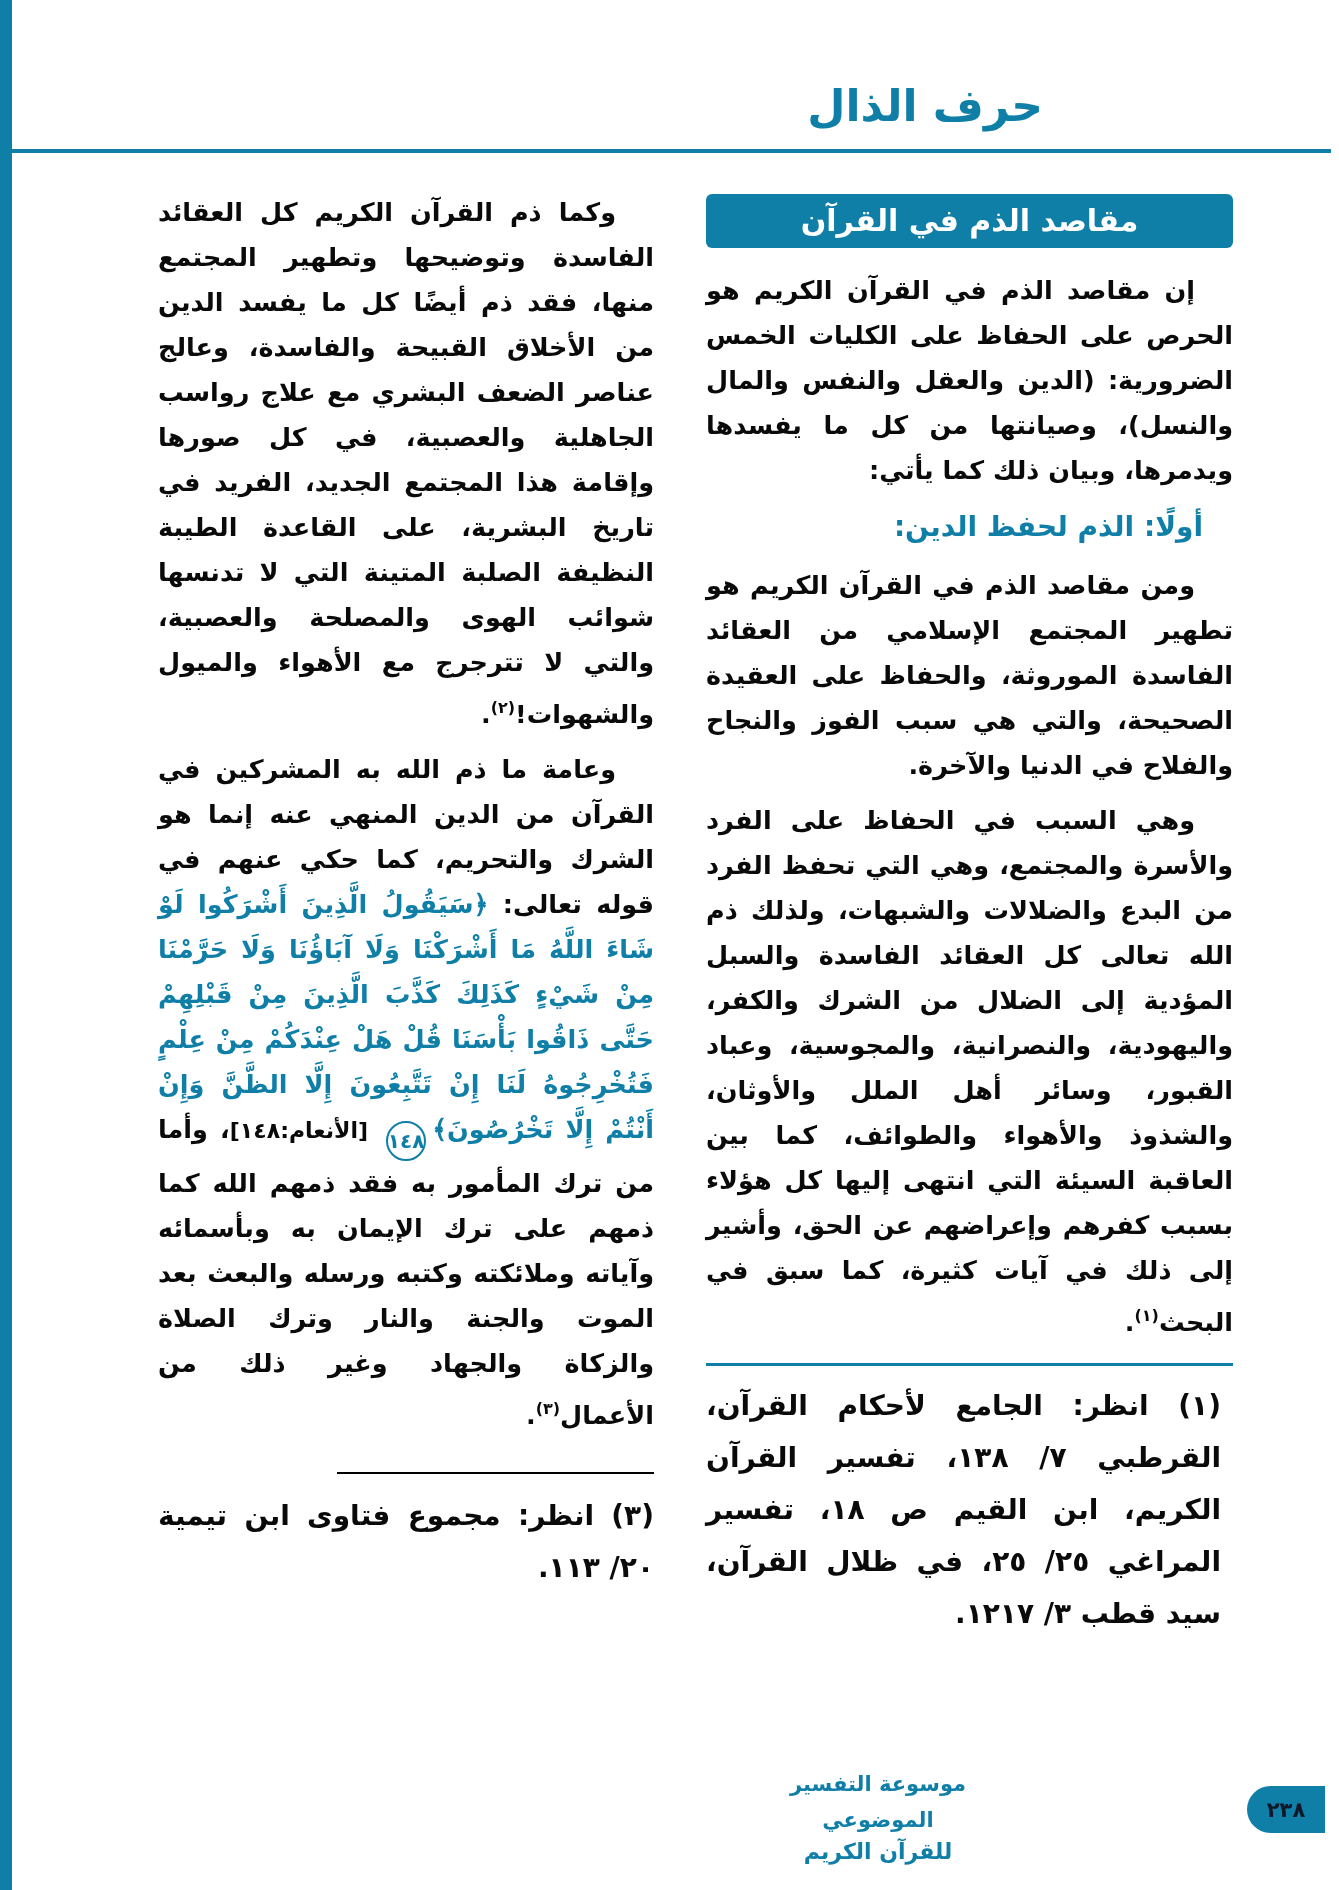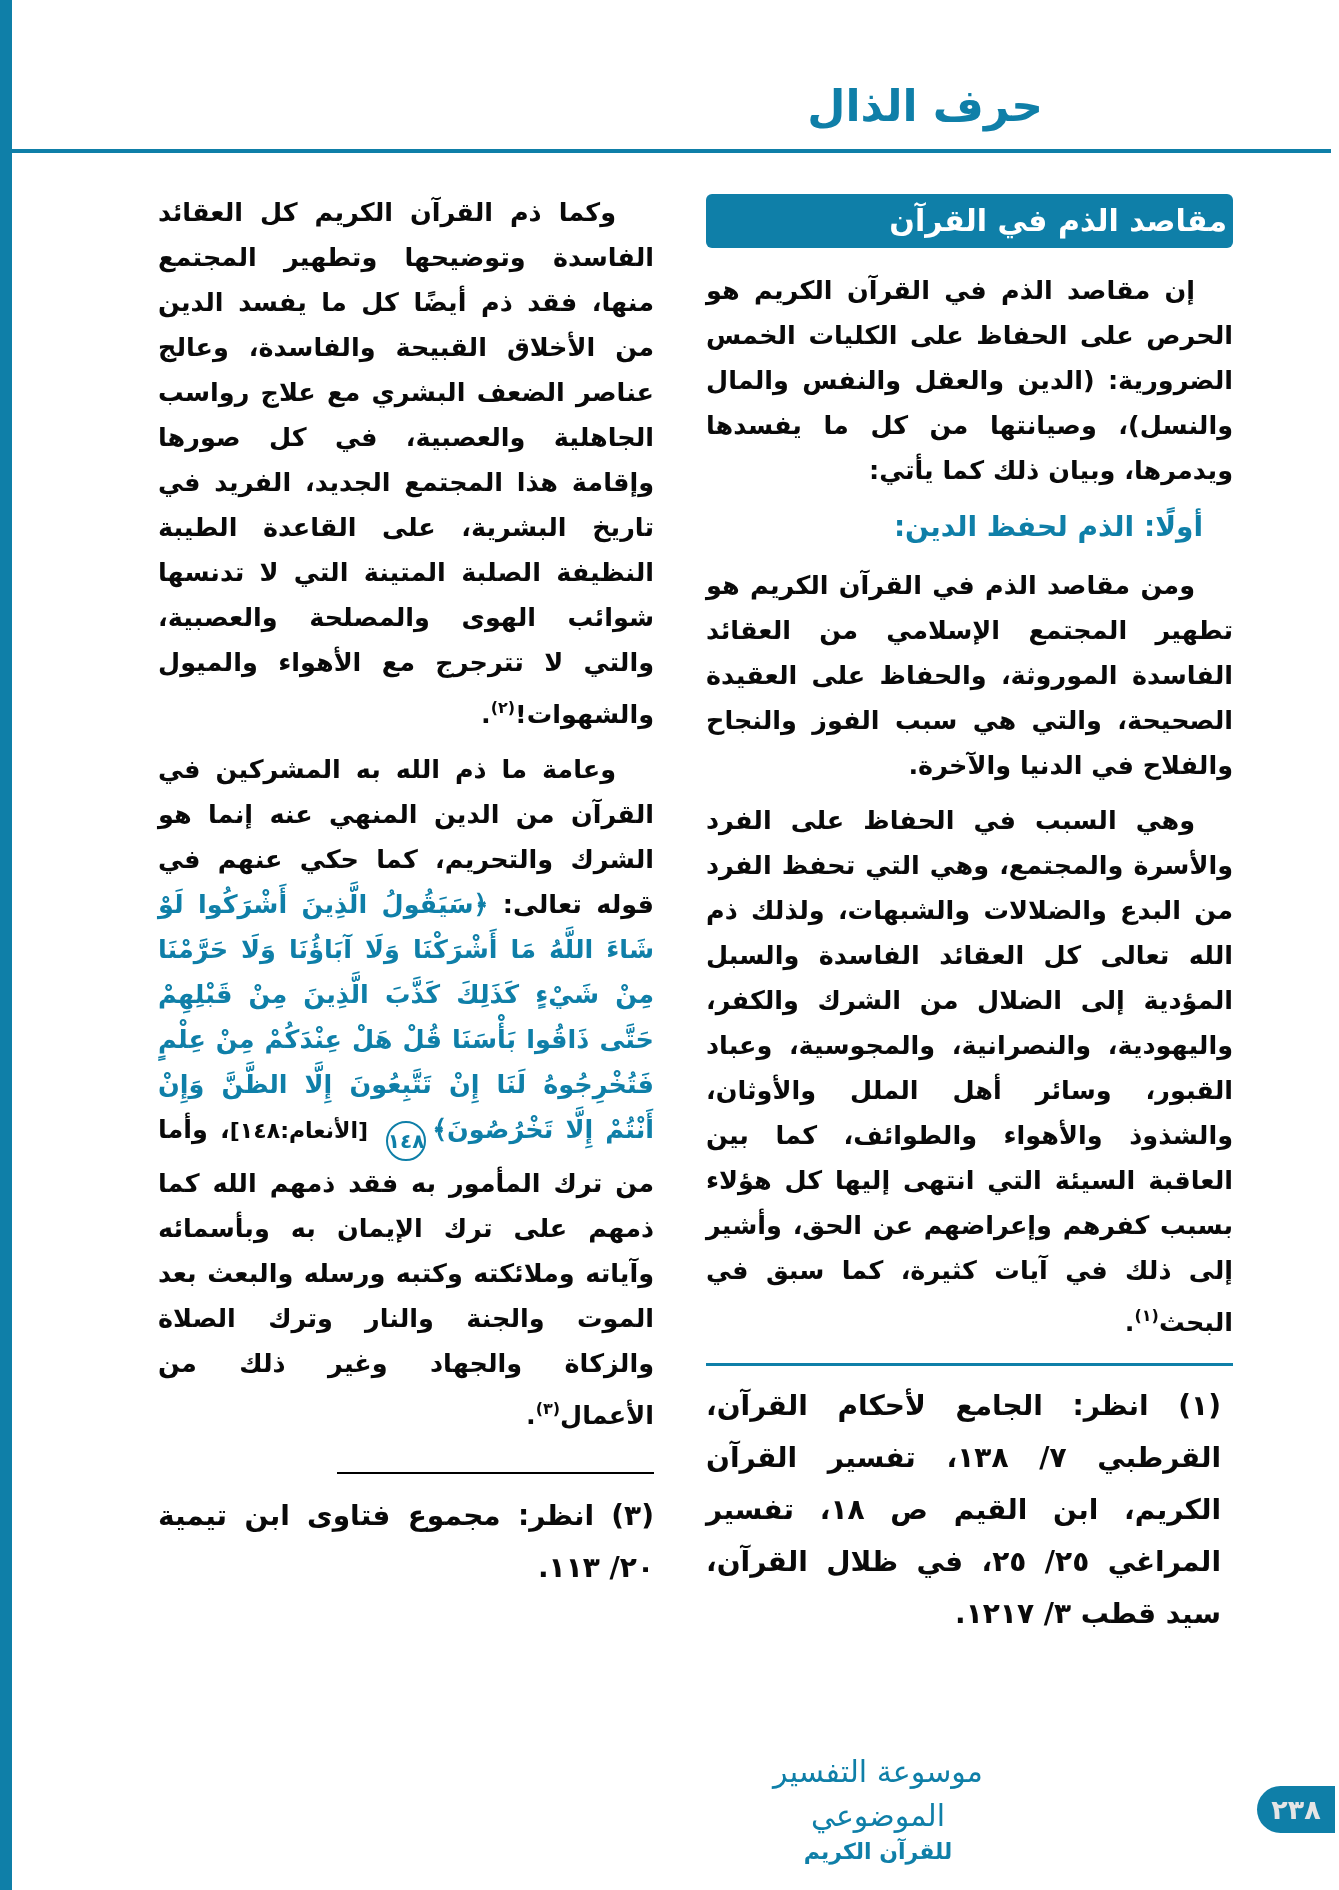--- a/index.html
+++ b/index.html
@@ -41,20 +41,21 @@
     display: flex;
     gap: 52px;
     align-items: flex-start;
   }
   .col-right { width: 527px; flex: 0 0 527px; }
   .col-left  { width: 496px; flex: 0 0 496px; }
 
   .section-box {
     background: var(--accent);
     color: #ffffff;
+    text-align: center;
     font-size: 30px;
     font-weight: bold;
     line-height: 36px;
     padding: 9px 6px;
     border-radius: 6px;
     margin: 4px 0 20px 0;
   }
   p.body {
     font-size: 25.5px;
     font-weight: bold;
@@ -99,32 +100,32 @@
     margin: 0 0 4px 0;
   }
   .col-right p.footnote { padding-right: 12px; }
   .brand {
     position: absolute;
     bottom: 26px; right: 336px;
     width: 250px;
     text-align: center;
     color: var(--accent);
   }
-  .brand-line1 { font-size: 30px; font-weight: normal; line-height: 44px; }
+  .brand-line1 { font-size: 21px; font-weight: bold; line-height: 36px; }
   .brand-line2 { font-size: 22px; font-weight: bold; line-height: 24px; margin-top: 2px; }
   .page-badge {
     position: absolute;
-    right: 4px; bottom: 57px;
+    right: 14px; bottom: 57px;
     width: 78px; height: 47px;
     background: var(--accent);
-    color: #e5e5e5;
+    color: #0f172a;
     display: flex;
     align-items: center;
     justify-content: center;
-    font-size: 27px;
+    font-size: 21px;
     font-weight: bold;
     border-radius: 24px 0 0 24px;
   }
 </style>
 </head>
 <body>
 
 <div class="page">
 
   <div class="accent-bar"></div>

